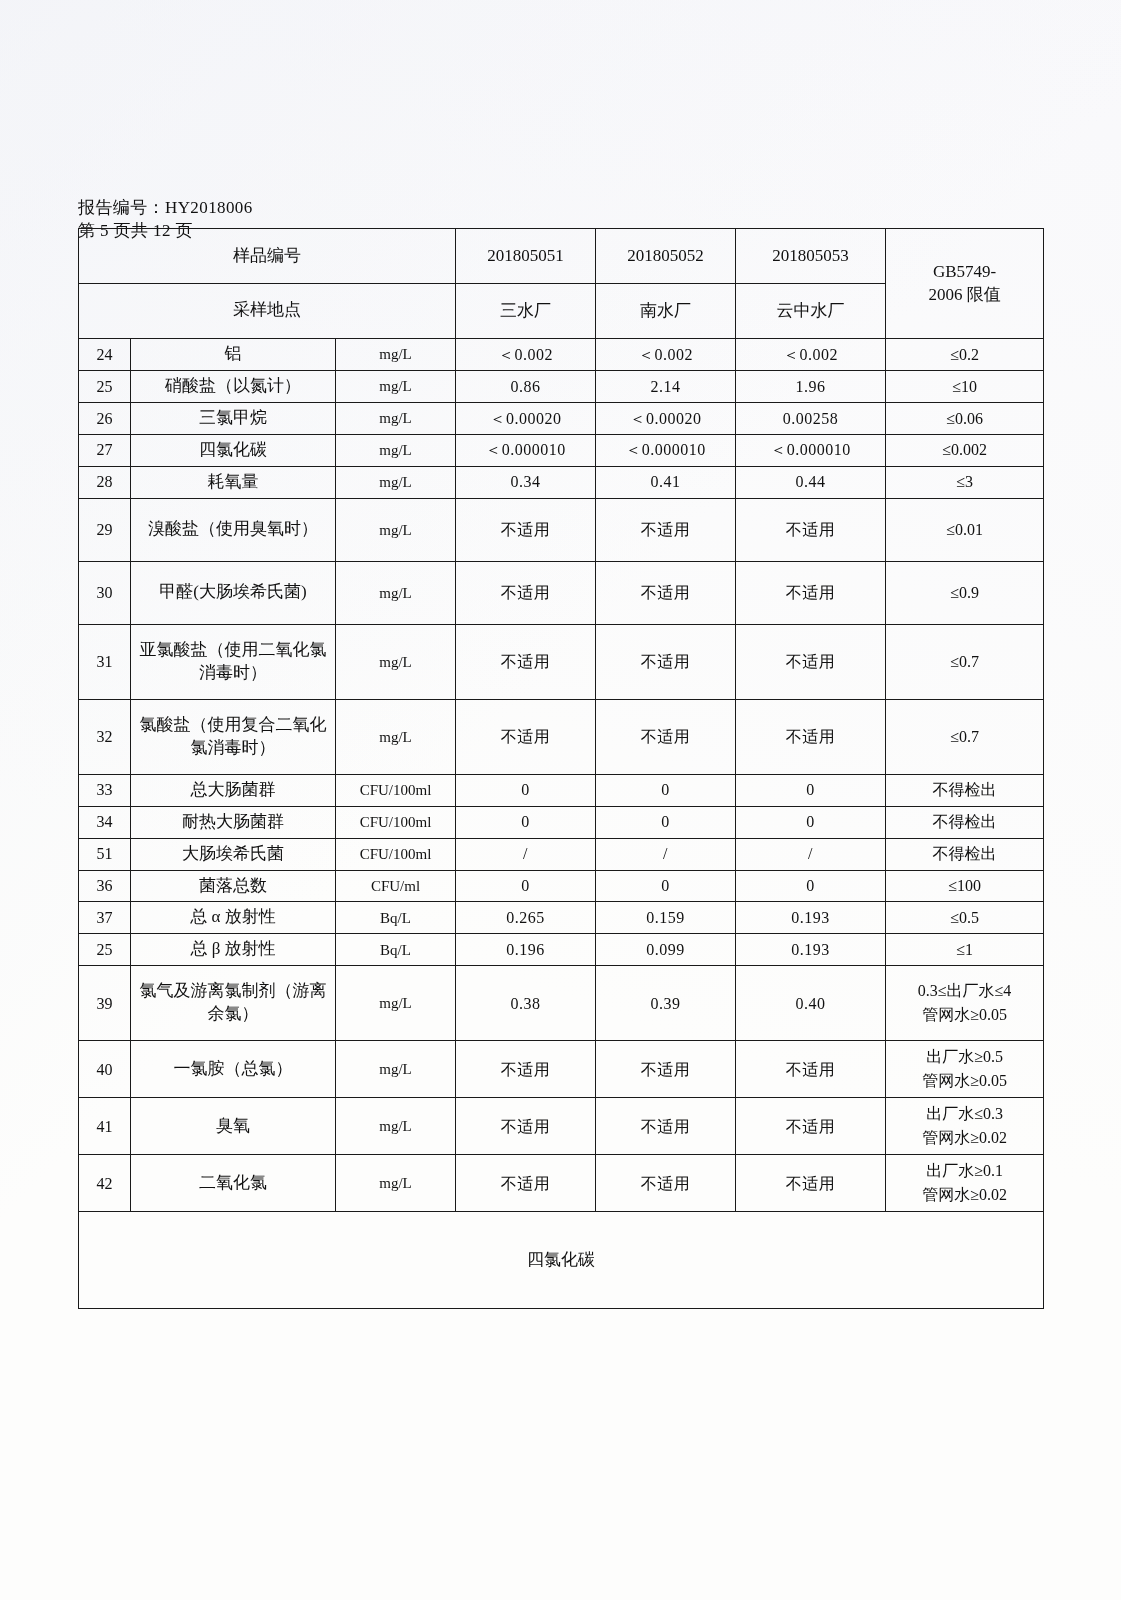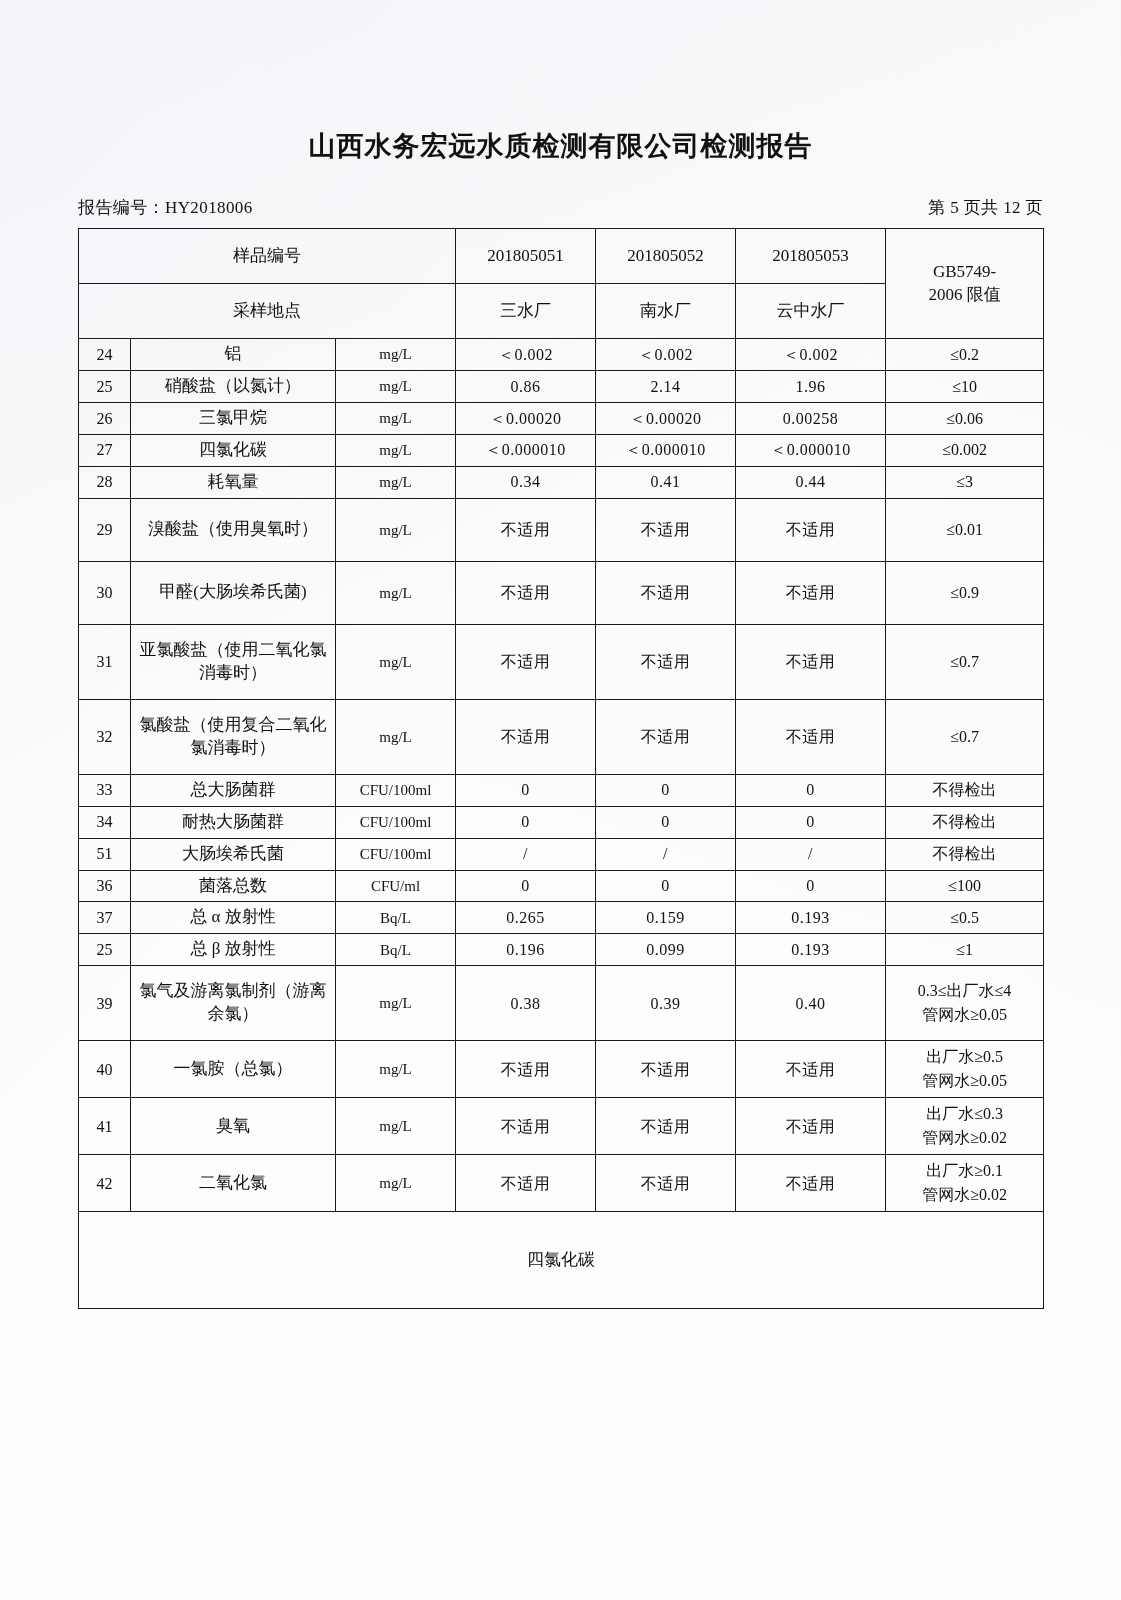--- a/index.html
+++ b/index.html
@@ -37,20 +37,21 @@
     font-family: "Liberation Serif", "DejaVu Serif", serif;
   }
   .meta {
     position: absolute;
     top: 196px;
     left: 78px;
     width: 965px;
     display: flex;
     justify-content: space-between;
     font-size: 17px;
+    flex-direction: column;
   }
   .meta .report-no { letter-spacing: 0.4px; }
   .meta .page-no { letter-spacing: 0.4px; }
 
   table.report {
     position: absolute;
     top: 228px;
     left: 78px;
     width: 965px;
     border-collapse: collapse;
@@ -98,21 +99,20 @@
     padding-top: 6px;
   }
   .row-tall td { height: 54px; }
   .row-xtall td { height: 66px; }
 </style>
 </head>
 <body>
 
 <div class="page">
 
-  <div class="title">山西水务宏远水质检测有限公司检测报告</div>
 
   <div class="meta">
     <span class="report-no">报告编号：HY2018006</span>
     <span class="page-no">第 5 页共 12 页</span>
   </div>
 
   <table class="report">
     <colgroup>
       <col class="c-no">
         <col class="c-item">
@@ -127,21 +127,21 @@
         <td class="hdr-label" colspan="3" style="height:46px;">样品编号</td>
         <td class="hdr-val">201805051</td>
         <td class="hdr-val">201805052</td>
         <td class="hdr-val">201805053</td>
         <td class="limit-head" rowspan="2">
           <div>GB5749-</div>
           <div>2006 限值</div>
         </td>
       </tr>
       <tr>
-        <td class="hdr-label" colspan="3" style="height:46px;">采样地点</td>
+        <td class="hdr-label" colspan="3" style="height:46px;font-family:Liberation Mono, monospace;">采样地点</td>
         <td class="hdr-val">三水厂</td>
         <td class="hdr-val">南水厂</td>
         <td class="hdr-val">云中水厂</td>
       </tr>
 
       <tr>
           <td class="no">24</td>
           <td class="item">铝</td>
           <td class="unit">mg/L</td>
           <td class="val">＜0.002</td>

